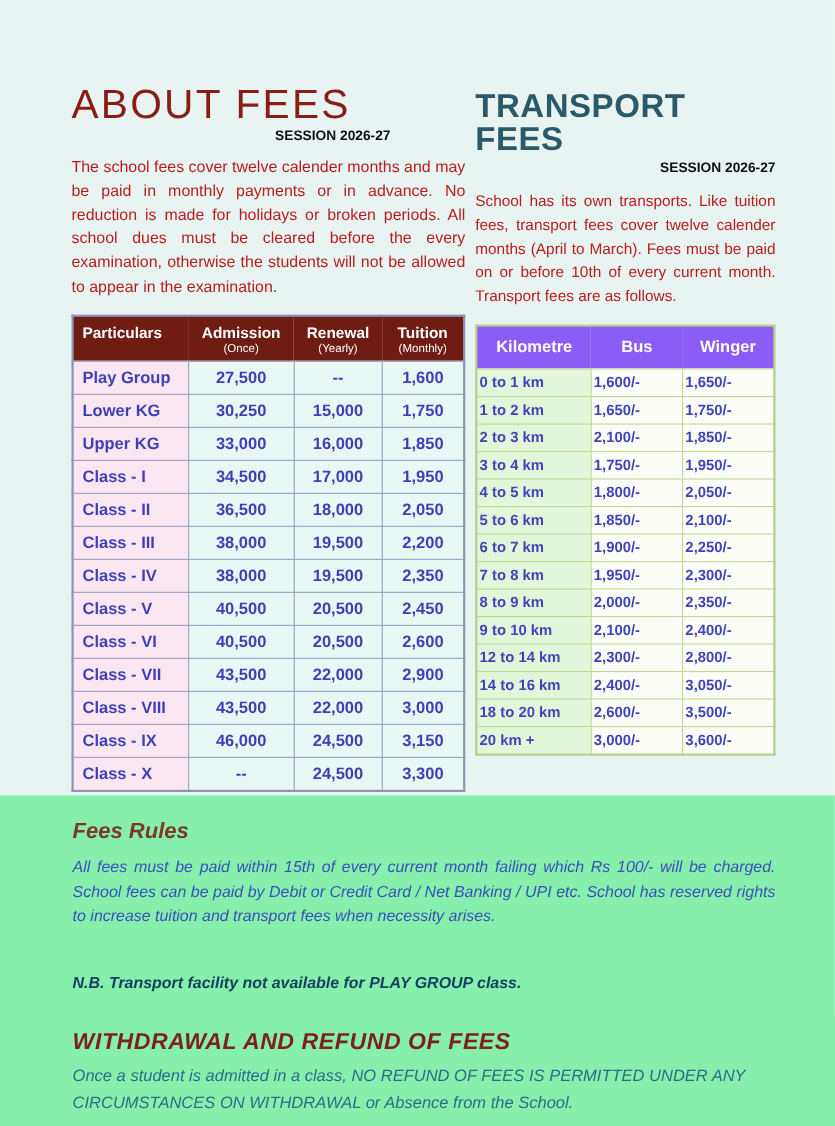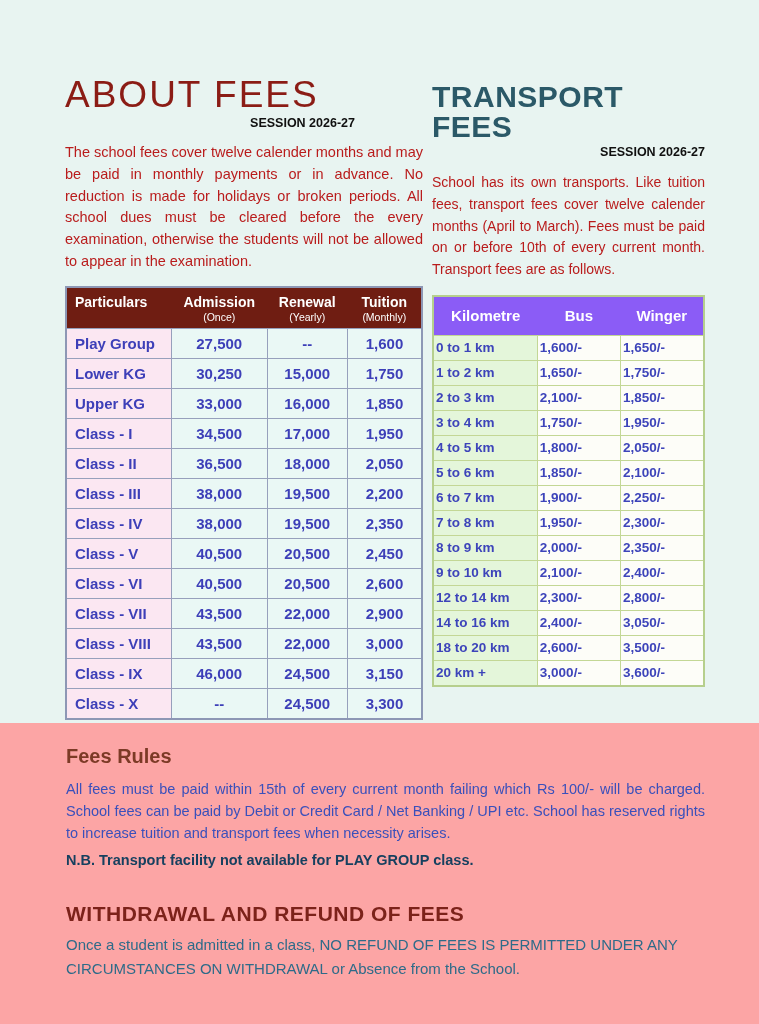--- a/index.html
+++ b/index.html
@@ -73,29 +73,29 @@
     font-size: 13.5px; font-weight: bold; color: #3d44ba;
     text-align: left; background: #fdfdf8; padding: 0 2px;
   }
   .transport-table td.col-kilometre { background: #e4f6da; }
   .transport-table col.c-km  { width: 105px; }
   .transport-table col.c-bus { width: 84px; }
   .transport-table col.c-win { width: 84px; }
 
   
   .bottom {
-    flex: 1; background: #fca5a5;
-    padding: 20px 54px 0 66px; box-sizing: border-box;
+    flex: 1; background: #86efac;
+    padding: 20px 54px 0 66px; box-sizing: border-box; font-style: italic;
   }
   .rules-title { font-size: 20px; font-weight: bold; color: #7c3a26; margin: 2px 0 10px; }
   .rules-body {
     font-size: 14.5px; line-height: 22px; color: #3a50bb;
     text-align: justify; margin: 0;
   }
-  .nb { margin: 8px 0 0; font-size: 14.5px; font-weight: bold; color: #16405f; }
+  .nb { margin: 42px 0 0; font-size: 14.5px; font-weight: bold; color: #16405f; }
   .withdraw-title {
     margin: 34px 0 0; font-size: 21px; font-weight: bold;
     color: #7c221a; letter-spacing: 0.5px;
   }
   .withdraw-body { margin: 7px 0 0; font-size: 15px; line-height: 24px; color: #2e6b89; }
 </style>
 </head>
 <body>
 
 <div class="page">

